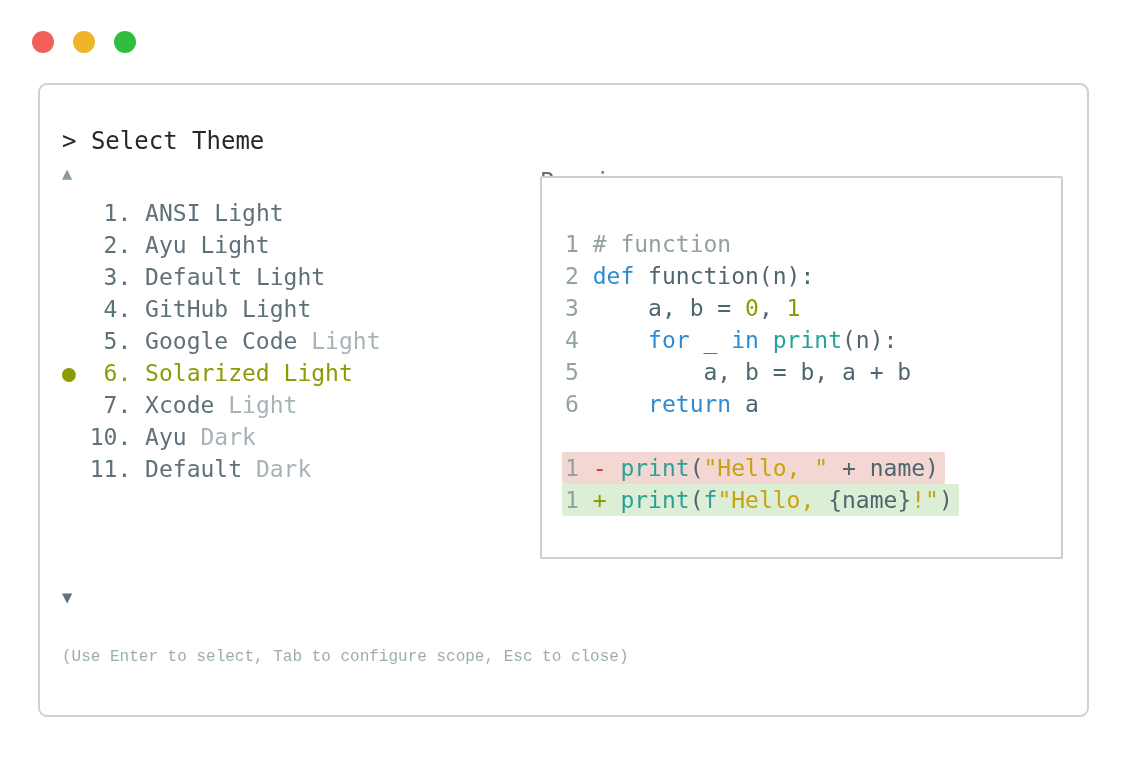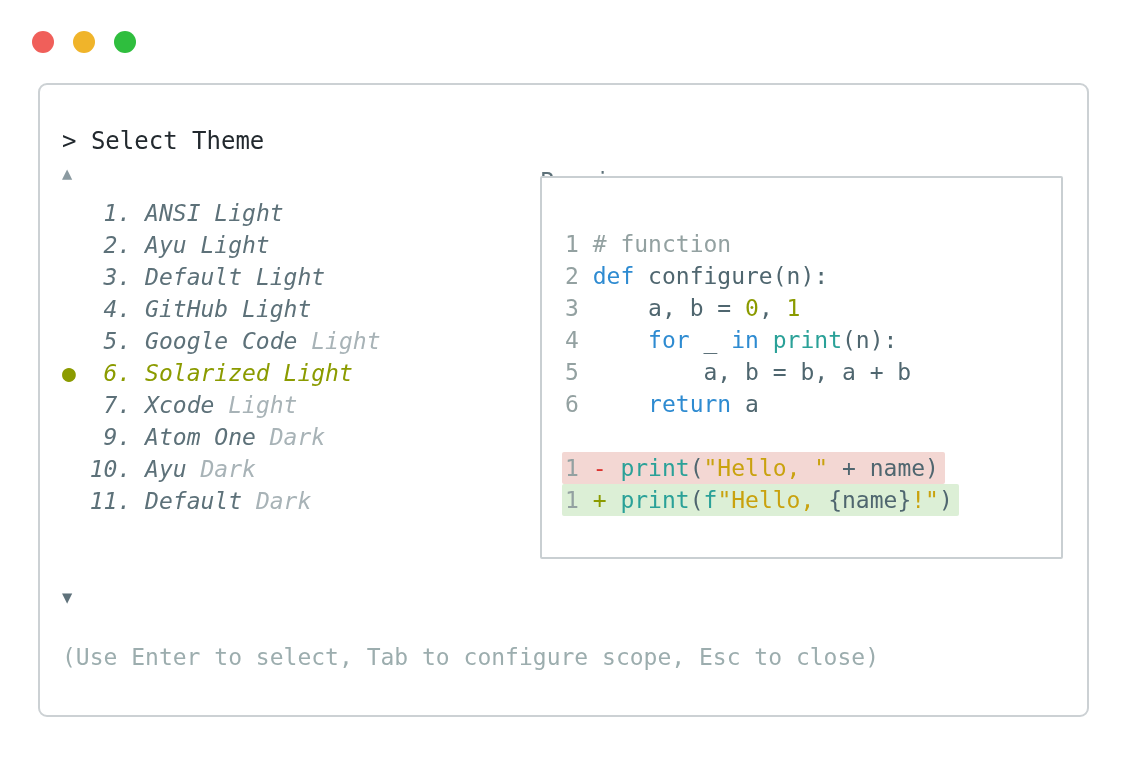--- a/index.html
+++ b/index.html
@@ -23,21 +23,21 @@
   }
   .preview-label{
     position:absolute;left:500px;top:40px;font-size:23px;line-height:32px;
     color:var(--c-slate);white-space:pre;margin-top:40px;
   }
   .scroll-arrow{
     position:absolute;left:22px;font-size:17px;line-height:32px;white-space:pre;
   }
   .scroll-arrow.up{top:72px;color:var(--c-arrow_up);}
   .scroll-arrow.down{top:496px;color:var(--c-arrow_down);}
-  .theme-list{position:absolute;left:22px;top:112px;font-style:italic;}
+  .theme-list{position:absolute;left:22px;top:112px;}
   .list-row{
     height:32px;line-height:32px;font-size:23px;white-space:pre;
     color:var(--c-slate);
   }
   .list-row .marker{color:var(--c-olive);}
   .list-row .variant.dim{color:var(--c-dim);}
   .list-row.selected .num,
   .list-row.selected .tname,
   .list-row.selected .variant{color:var(--c-olive);}
   
@@ -57,22 +57,22 @@
   }
   .tok-linenum{color:var(--c-linenum);}
   .tok-comment{color:var(--c-comment);}
   .tok-body{color:var(--c-body);}
   .tok-blue{color:var(--c-blue);}
   .tok-teal{color:var(--c-teal);}
   .tok-olive{color:var(--c-olive);}
   .tok-gold{color:var(--c-gold);}
   .tok-red{color:var(--c-red);}
   .help-text{
-    position:absolute;left:22px;top:556px;font-size:23px;line-height:32px;
-    color:var(--c-help);white-space:pre;
+    position:absolute;left:22px;top:556px;font-size:16px;line-height:32px;
+    color:var(--c-help);white-space:pre;font-family:Liberation Mono, monospace;
   }
 </style>
 </head>
 <body>
 
 <div class="traffic">
   <span class="traffic-dot" style="background: rgb(240, 95, 90);"></span>
   <span class="traffic-dot" style="background: rgb(240, 180, 42);"></span>
   <span class="traffic-dot" style="background: rgb(47, 190, 62);"></span>
 </div>
@@ -84,31 +84,30 @@
   <div class="scroll-arrow up">▲</div>
 
   <div class="theme-list">
       <div class="list-row"><span class="marker">  </span><span class="num"> 1. </span><span class="tname">ANSI </span><span class="variant">Light</span></div>
       <div class="list-row"><span class="marker">  </span><span class="num"> 2. </span><span class="tname">Ayu </span><span class="variant">Light</span></div>
       <div class="list-row"><span class="marker">  </span><span class="num"> 3. </span><span class="tname">Default </span><span class="variant">Light</span></div>
       <div class="list-row"><span class="marker">  </span><span class="num"> 4. </span><span class="tname">GitHub </span><span class="variant">Light</span></div>
       <div class="list-row"><span class="marker">  </span><span class="num"> 5. </span><span class="tname">Google Code </span><span class="variant dim">Light</span></div>
       <div class="list-row selected"><span class="marker">● </span><span class="num"> 6. </span><span class="tname">Solarized </span><span class="variant">Light</span></div>
       <div class="list-row"><span class="marker">  </span><span class="num"> 7. </span><span class="tname">Xcode </span><span class="variant dim">Light</span></div>
-      <div class="list-row"><span class="marker">  </span><span class="num"> 9. </span><span class="tname">Atom One </span><span class="variant dim">Dark</span></div>
       <div class="list-row"><span class="marker">  </span><span class="num">10. </span><span class="tname">Ayu </span><span class="variant dim">Dark</span></div>
       <div class="list-row"><span class="marker">  </span><span class="num">11. </span><span class="tname">Default </span><span class="variant dim">Dark</span></div>
     </div>
 
   <div class="scroll-arrow down">▼</div>
 
   <div class="preview-box">
     <div class="preview-code">
         <div class="code-line"><span class="line-inner"><span class="tok-linenum">1 </span><span class="tok-comment"># function</span></span></div>
-        <div class="code-line"><span class="line-inner"><span class="tok-linenum">2 </span><span class="tok-blue">def </span><span class="tok-body">configure(n):</span></span></div>
+        <div class="code-line"><span class="line-inner"><span class="tok-linenum">2 </span><span class="tok-blue">def </span><span class="tok-body">function(n):</span></span></div>
         <div class="code-line"><span class="line-inner"><span class="tok-linenum">3 </span><span class="tok-body">    a, b = </span><span class="tok-olive">0</span><span class="tok-body">, </span><span class="tok-olive">1</span></span></div>
         <div class="code-line"><span class="line-inner"><span class="tok-linenum">4 </span><span class="tok-body">    </span><span class="tok-blue">for</span><span class="tok-body"> _ </span><span class="tok-blue">in</span><span class="tok-body"> </span><span class="tok-teal">print</span><span class="tok-body">(n):</span></span></div>
         <div class="code-line"><span class="line-inner"><span class="tok-linenum">5 </span><span class="tok-body">        a, b = b, a + b</span></span></div>
         <div class="code-line"><span class="line-inner"><span class="tok-linenum">6 </span><span class="tok-body">    </span><span class="tok-blue">return</span><span class="tok-body"> a</span></span></div>
         <div class="code-line"><span class="line-inner"></span></div>
         <div class="code-line"><span class="line-inner diff-removed"><span class="tok-linenum">1 </span><span class="tok-red">- </span><span class="tok-teal">print</span><span class="tok-body">(</span><span class="tok-gold">"Hello, "</span><span class="tok-body"> + name)</span></span></div>
         <div class="code-line"><span class="line-inner diff-added"><span class="tok-linenum">1 </span><span class="tok-olive">+ </span><span class="tok-teal">print</span><span class="tok-body">(</span><span class="tok-teal">f</span><span class="tok-gold">"Hello, </span><span class="tok-body">{name}</span><span class="tok-gold">!"</span><span class="tok-body">)</span></span></div>
       </div>
   </div>
 

